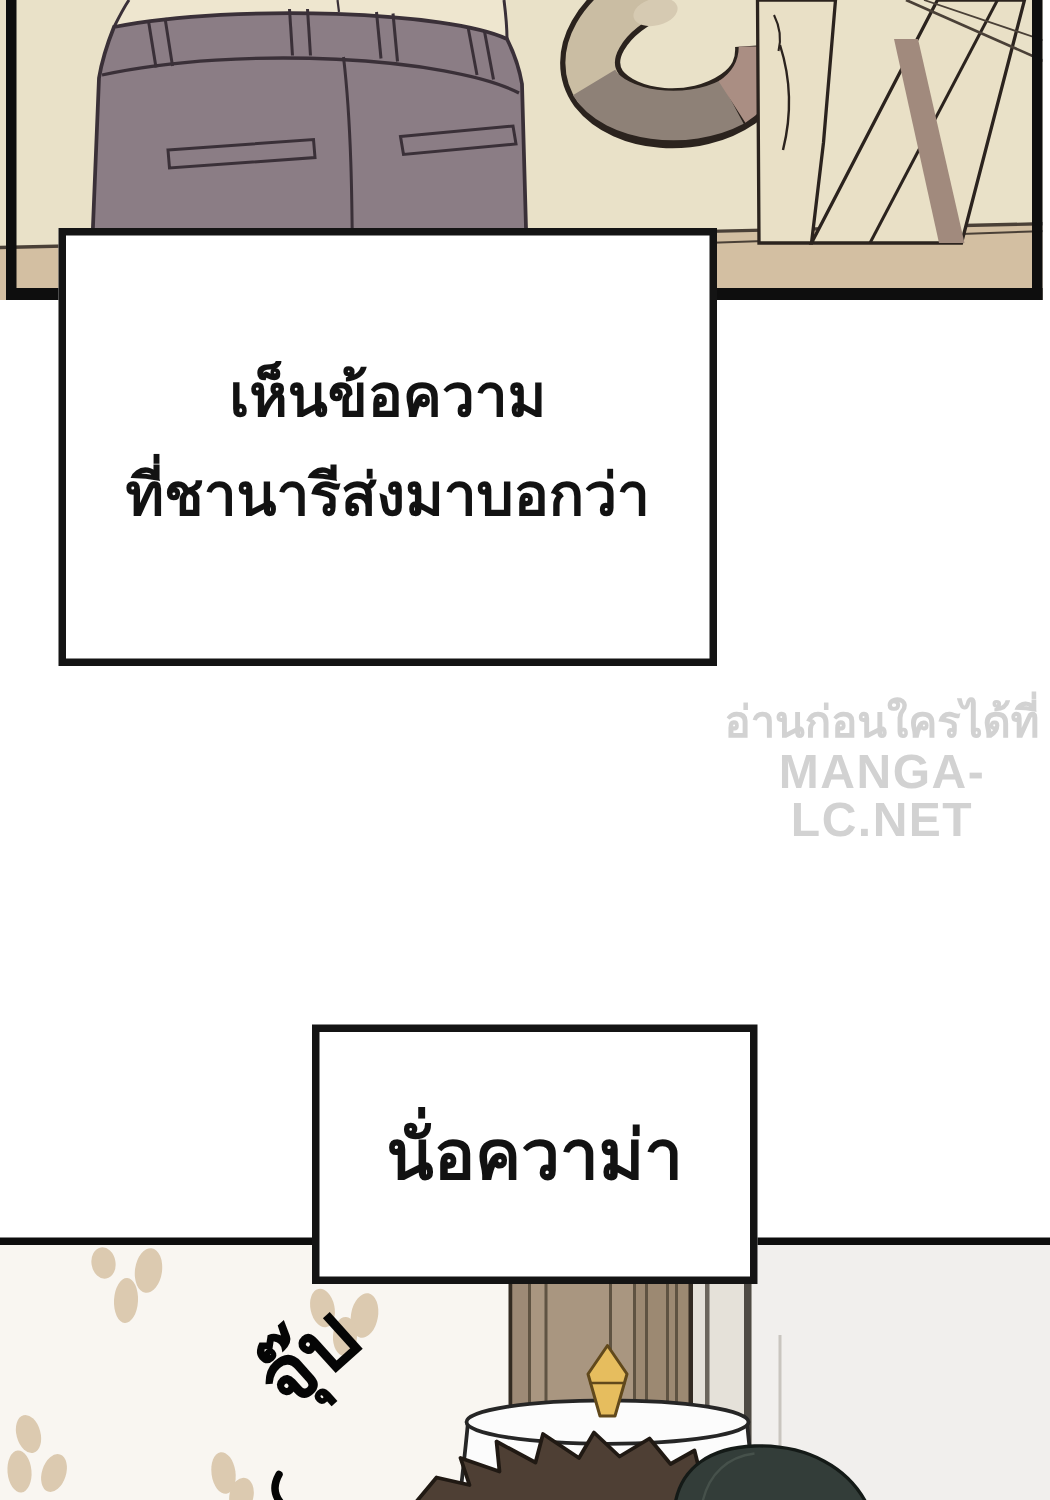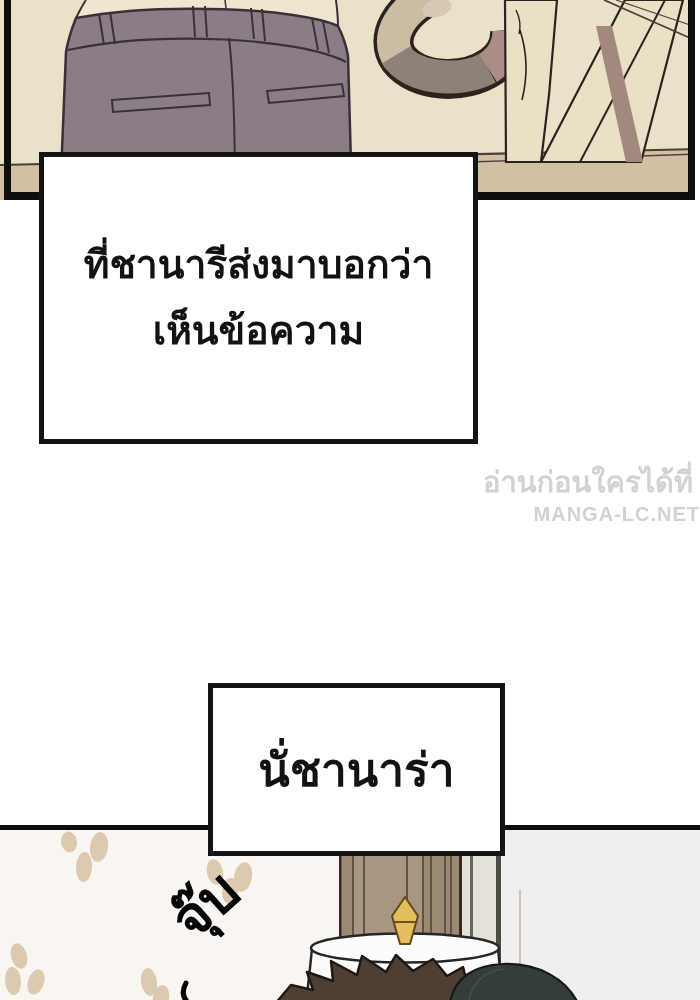--- a/index.html
+++ b/index.html
@@ -24,21 +24,21 @@
   #narration-box-2{left:208px;top:683px;width:297px;height:173px;}
   #narration-box-2 p{margin:0;font-size:46px;font-weight:700;white-space:nowrap;}
 
   .watermark{
     position:absolute;z-index:2;left:476px;top:466px;width:224px;
     text-align:center;color:var(--c-watermark,#d2d2d2);
     text-shadow:-1px -1px 0 #fff,1px -1px 0 #fff,-1px 1px 0 #fff,1px 1px 0 #fff,0 0 3px #fff;
     user-select:none;
   }
   .watermark .wm1{font-size:29px;font-weight:700;line-height:32px;}
-  .watermark .wm2{font-size:20px;font-weight:800;letter-spacing:1px;line-height:32px;text-align:right;}
+  .watermark .wm2{font-size:32px;font-weight:800;letter-spacing:1px;line-height:32px;}
 
   .sfx{
     position:absolute;z-index:3;left:180px;top:900px;width:150px;
     font-size:56px;font-weight:800;color:#050505;
     transform:rotate(-42deg);transform-origin:left center;
     white-space:nowrap;line-height:1;
   }
 </style>
 </head>
 <body>
@@ -166,28 +166,28 @@
 
     <g>
       <path d="M450,183 C454,158 474,145 503,144 C539,143 566,159 578,183 Z" fill="#333d39" stroke="#141a17" stroke-width="2.2"></path>
       <path d="M468,183 C472,162 486,151 503,149" stroke="#46514b" stroke-width="1.6" fill="none"></path>
     </g>
 
     <path d="M186,163 C181,172 183,180 192,186" stroke="#050505" stroke-width="5" fill="none" stroke-linecap="round"></path>
   </svg>
 
   <div class="narration-box" id="narration-box-1">
+    <p>เห็นข้อความ</p>
     <p>ที่ชานารีส่งมาบอกว่า</p>
-    <p>เห็นข้อความ</p>
   </div>
 
   <div class="watermark">
     <div class="wm1">อ่านก่อนใครได้ที่</div>
     <div class="wm2">MANGA-LC.NET</div>
   </div>
 
   <div class="narration-box" id="narration-box-2">
-    <p>นั่ชานาร่า</p>
+    <p>นั่อความ่า</p>
   </div>
 
   <div class="sfx">จุ๊บ</div>
 
 </div>
 
 </body></html>

